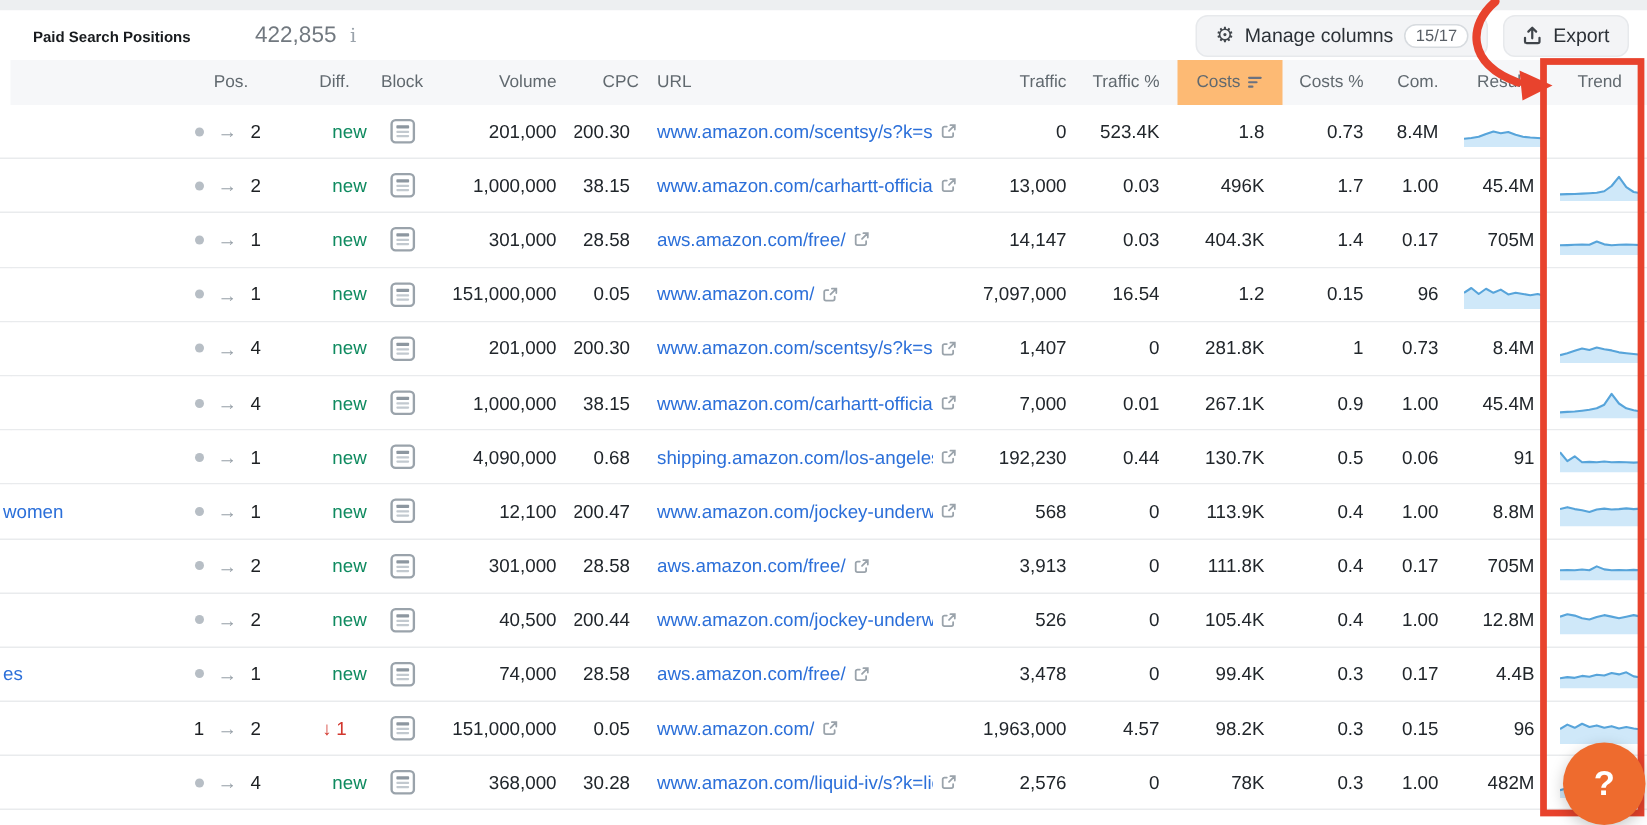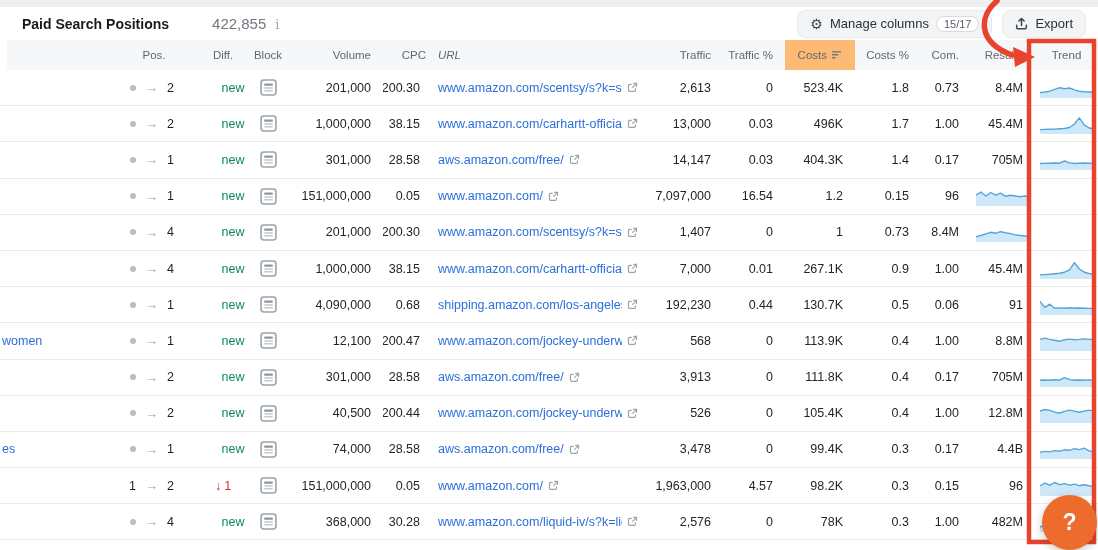--- a/index.html
+++ b/index.html
@@ -7,39 +7,39 @@
   body {
     width:1098px; height:550px; position:relative; overflow:hidden;
     font-family:"Liberation Sans","DejaVu Sans",sans-serif;
     color:#21262b; -webkit-font-smoothing:antialiased;
   }
   .top-strip { position:absolute; top:0; left:0; right:0; height:7px; background:#edeff1; }
 
   
   .titlebar { position:absolute; top:7px; left:0; right:0; height:33px; display:flex; align-items:center; justify-content:space-between; padding:0 12px 0 22px; background:#fff; }
   .title-left { display:flex; align-items:baseline; gap:7px; }
-  .ttl { font-size:14px; font-weight:bold; color:#181b1e; }
+  .ttl { font-size:10px; font-weight:bold; color:#181b1e; }
   .cnt { font-size:15px; color:#71787f;margin-left:36px; }
   .info-i { font-family:"DejaVu Serif",serif; font-size:13px; color:#9aa3ab; padding-left:2px; cursor:pointer; }
   .title-right { display:flex; align-items:center; gap:10px; }
   .btn { display:flex; align-items:center; gap:7px; height:28px; padding:0 12px; background:#f3f4f6; border:1px solid #e7e9ec; border-radius:8px; font-size:13px; color:#2b3036; cursor:pointer; white-space:nowrap; }
   .badge-pill { font-size:11px; color:#595f66; background:#fff; border:1px solid #d7dbdf; border-radius:9px; padding:1px 7px; }
   .gear { font-family:"DejaVu Sans",sans-serif; font-size:14px; color:#42474d; line-height:1; }
 
   
   :root { --cols: 110px 88px 50px 40px 95px 55px 200px 85px 62px 70px 66px 50px 64px 63px; }
   .table-area { position:absolute; top:40px; left:0; right:0; }
   .thead { position:relative; height:30px; }
   .thead-bg { position:absolute; left:7px; right:0; top:0; bottom:0; background:#f6f7f9; }
   .grid { display:grid; grid-template-columns:var(--cols); position:relative; }
   .thead .grid { height:30px; }
   .hc { display:flex; align-items:center; font-size:11.5px; color:#61696f; overflow:hidden; white-space:nowrap; cursor:pointer; }
   .hc.r { justify-content:flex-end; padding-right:12px; }
   .hc.ctr { justify-content:center; }
-  .hc.l { justify-content:flex-start;font-style:italic; }
+  .hc.l { justify-content:flex-start; }
   .hc.sorted { background:#fdba74; }
   .hc .sort-ic { margin-left:5px; display:inline-flex; }
   .tbody { position:relative; }
   .vline { position:absolute; left:7px; top:0; bottom:0; width:1px; background:#edeff1; }
   .trow { height:36.2px; border-bottom:1px solid #e9ebed; background:#fff; }
   .c { display:flex; align-items:center; font-size:12.5px; color:#21262b; overflow:hidden; white-space:nowrap; }
   .c.r { justify-content:flex-end; padding-right:12px; }
   .c.ctr { justify-content:center; }
   .c.l { justify-content:flex-start; }
   .c.cpc { padding-right:18px; }
@@ -166,21 +166,20 @@
         <div class="c r cpc">200.30</div>
         <div class="c l url-wrap">
           <span class="url-txt">www.amazon.com/scentsy/s?k=sce...</span>
           <span style="display:inline-flex;cursor:pointer;">
             <svg width="11" height="11" viewBox="0 0 12 12">
               <path d="M4.6 2.6 H2.9 a1.3 1.3 0 0 0 -1.3 1.3 v5 a1.3 1.3 0 0 0 1.3 1.3 h5 a1.3 1.3 0 0 0 1.3 -1.3 V7.4" fill="none" stroke="#9aa3ab" stroke-width="1.3" stroke-linecap="round"></path>
               <path d="M7.2 1.6 h3.2 v3.2 M10.2 1.8 L6.2 5.8" fill="none" stroke="#9aa3ab" stroke-width="1.3" stroke-linecap="round"></path>
             </svg>
           </span>
         </div>
-        <div class="c r">2,613</div>
         <div class="c r">0</div>
         <div class="c r">523.4K</div>
         <div class="c r">1.8</div>
         <div class="c r">0.73</div>
         <div class="c r">8.4M</div>
         <div class="c ctr">
           <span style="display:inline-flex;">
             <svg width="54" height="20" viewBox="0 0 54 20">
               <path d="M0.0 14.5 L4.9 14.0 L9.8 13.2 L14.7 11.3 L19.6 9.7 L24.5 10.8 L29.5 10.0 L34.4 11.9 L39.3 13.2 L44.2 13.7 L49.1 14.0 L54.0 14.3 L 54 20 L 0 20 Z" fill="#cfe8f9"></path>
               <path d="M0.0 14.5 L4.9 14.0 L9.8 13.2 L14.7 11.3 L19.6 9.7 L24.5 10.8 L29.5 10.0 L34.4 11.9 L39.3 13.2 L44.2 13.7 L49.1 14.0 L54.0 14.3" fill="none" stroke="#57a4da" stroke-width="1.4" stroke-linejoin="round"></path>
@@ -351,20 +350,21 @@
           <span class="url-txt">www.amazon.com/scentsy/s?k=sce...</span>
           <span style="display:inline-flex;cursor:pointer;">
             <svg width="11" height="11" viewBox="0 0 12 12">
               <path d="M4.6 2.6 H2.9 a1.3 1.3 0 0 0 -1.3 1.3 v5 a1.3 1.3 0 0 0 1.3 1.3 h5 a1.3 1.3 0 0 0 1.3 -1.3 V7.4" fill="none" stroke="#9aa3ab" stroke-width="1.3" stroke-linecap="round"></path>
               <path d="M7.2 1.6 h3.2 v3.2 M10.2 1.8 L6.2 5.8" fill="none" stroke="#9aa3ab" stroke-width="1.3" stroke-linecap="round"></path>
             </svg>
           </span>
         </div>
         <div class="c r">1,407</div>
         <div class="c r">0</div>
+        <div class="c r">281.8K</div>
         <div class="c r">1</div>
         <div class="c r">0.73</div>
         <div class="c r">8.4M</div>
         <div class="c ctr">
           <span style="display:inline-flex;">
             <svg width="54" height="20" viewBox="0 0 54 20">
               <path d="M0.0 14.8 L4.9 13.5 L9.8 11.9 L14.7 10.3 L19.6 11.3 L24.5 9.7 L29.5 10.8 L34.4 11.6 L39.3 12.9 L44.2 13.5 L49.1 14.0 L54.0 14.5 L 54 20 L 0 20 Z" fill="#cfe8f9"></path>
               <path d="M0.0 14.8 L4.9 13.5 L9.8 11.9 L14.7 10.3 L19.6 11.3 L24.5 9.7 L29.5 10.8 L34.4 11.6 L39.3 12.9 L44.2 13.5 L49.1 14.0 L54.0 14.5" fill="none" stroke="#57a4da" stroke-width="1.4" stroke-linejoin="round"></path>
             </svg>
           </span>

